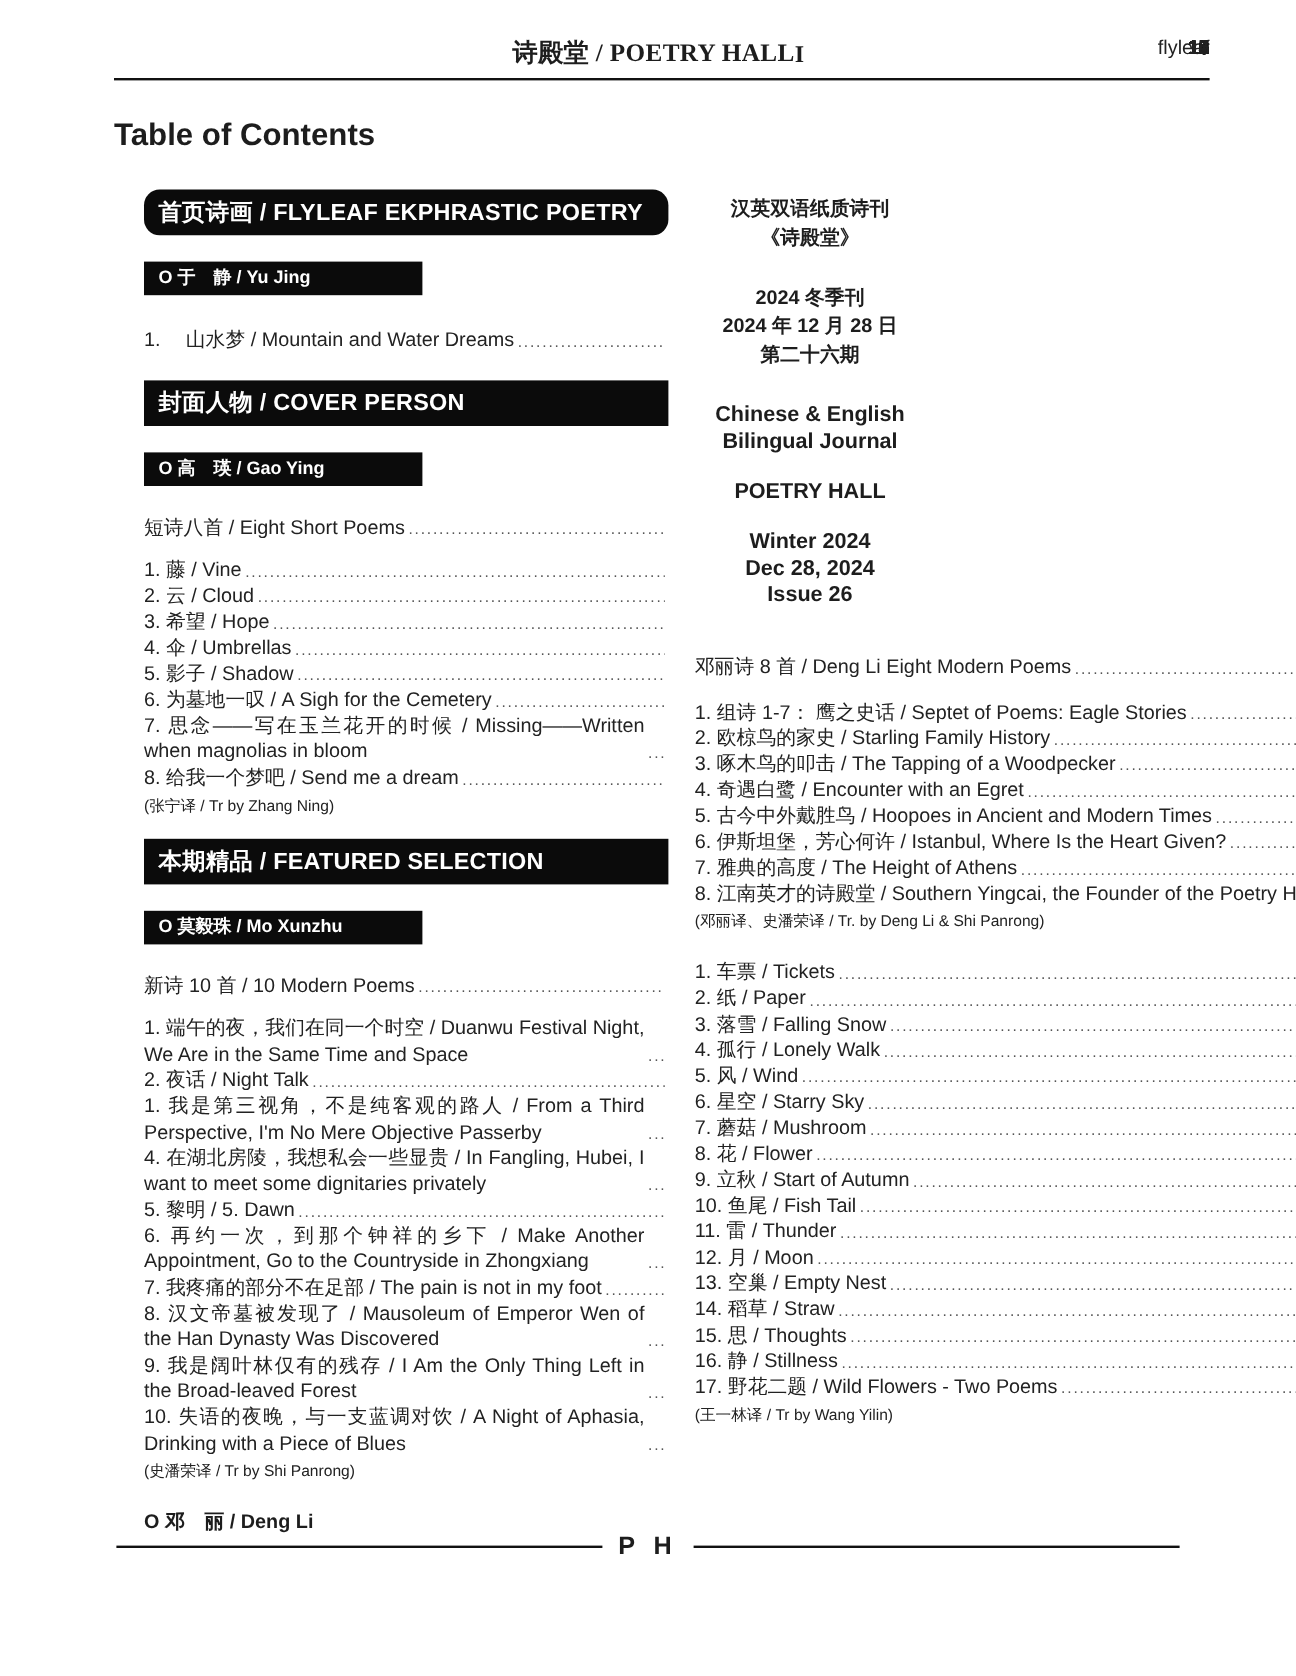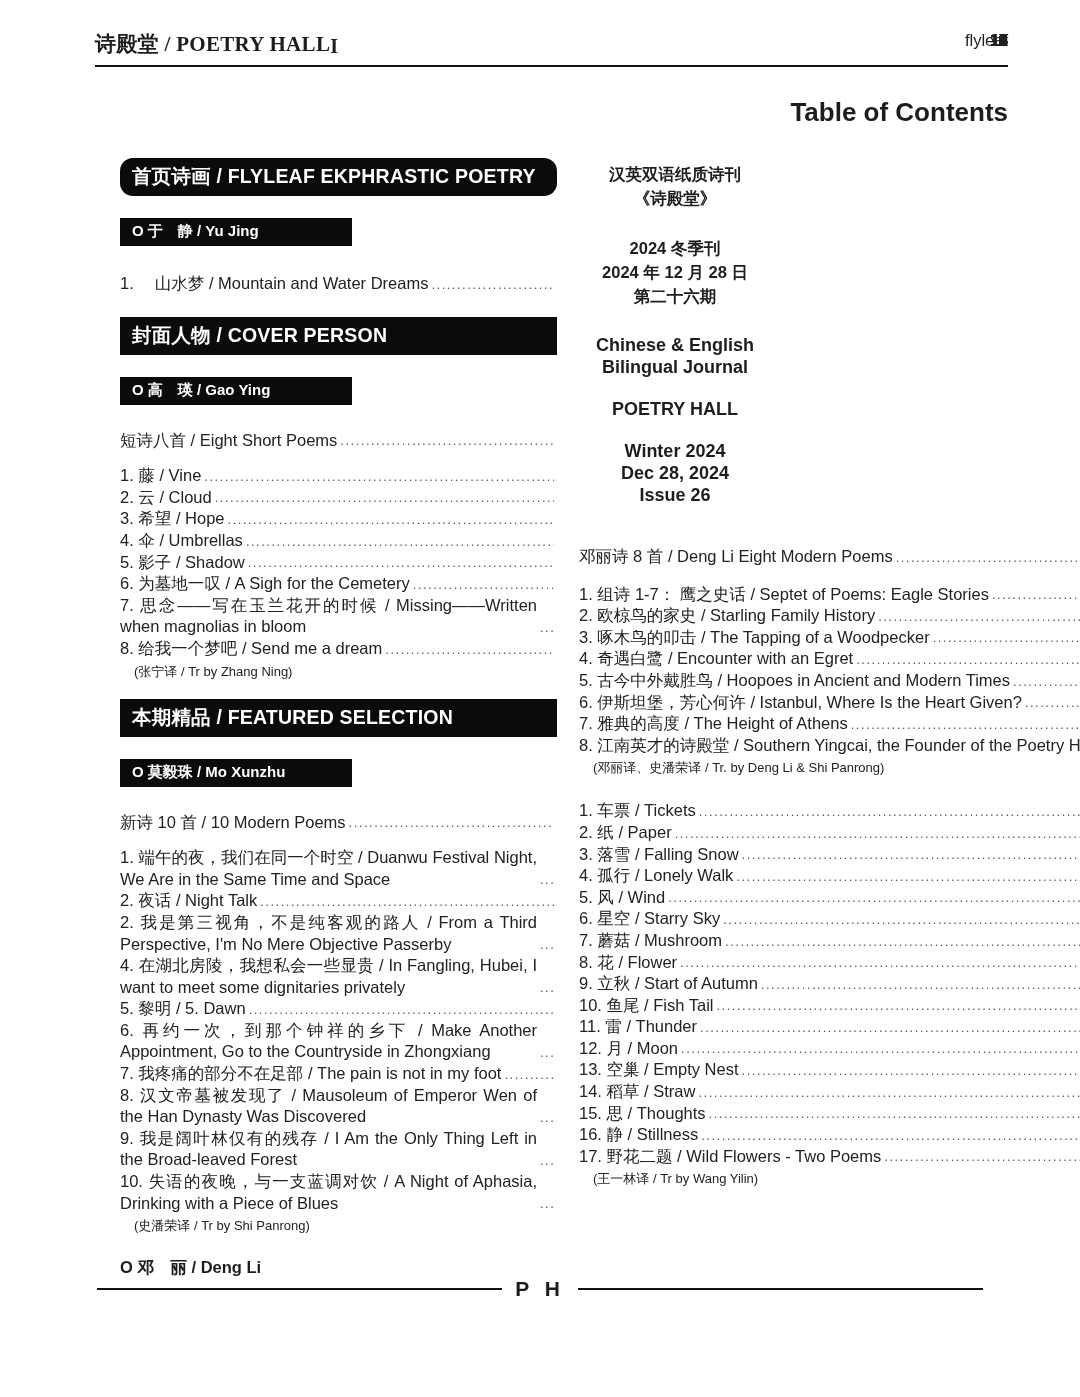--- a/index.html
+++ b/index.html
@@ -4,39 +4,39 @@
 <style>
   html,body { margin:0; padding:0; }
   body {
     width:1080px; height:1397px; position:relative; background:#ffffff;
     font-family:"Liberation Sans","DejaVu Sans",sans-serif; color:#1d1d1d;
     overflow:hidden;
   }
   .page { position:absolute; inset:0; padding:30px 72px 0 95px; box-sizing:border-box; }
 
   
-  .header { display:flex; justify-content:flex-start; align-items:flex-end;
+  .header { display:flex; justify-content:center; align-items:flex-end;
     border-bottom:2.5px solid #111; padding-bottom:7px; }
   .journal-name { font-family:"Liberation Serif","DejaVu Serif",serif; font-weight:bold; font-size:21px; letter-spacing:0.3px; }
   .folio { font-family:"Liberation Serif","DejaVu Serif",serif; font-weight:bold; font-size:20px; padding-right:6px; }
 
-  .doc-title { text-align:right; font-weight:bold; font-size:26px; margin:30px 0 30px; }
+  .doc-title { text-align:left; font-weight:bold; font-size:26px; margin:30px 0 30px; }
 
   
   .columns { display:flex; gap:22px; padding-left:25px; margin-right:-24px; }
   .col { width:437px; flex:0 0 auto; }
   .col.right { flex:1 1 auto; width:auto; }
   .col > :first-child { margin-top:0;border-radius:13px; }
 
   .section-bar { background:#0b0b0b; color:#fff; font-weight:bold; font-size:19.5px;
     padding:5px 12px 6px; margin:18px 0 17px; letter-spacing:0.2px; }
   .author-bar { background:#0b0b0b; color:#fff; font-weight:bold; font-size:15px;
     padding:4px 12px 5px; margin:22px 0 19px; width:232px; box-sizing:border-box; }
   .author-plain { font-weight:bold; font-size:16.5px; margin-top:22px; }
-  .note { font-size:13px; color:#222; margin:3px 14px 15px; }
+  .note { font-size:13px; color:#222; margin:3px 0 15px; }
   .gap { width:100%; }
 
   .entry { display:flex; align-items:flex-end; font-size:16.5px; line-height:21.6px; color:#222; }
   .entry .label { flex:0 1 auto; text-align:justify; }
   .entry .leader { flex:1 1 14px; min-width:14px; overflow:hidden; white-space:nowrap;
     color:#555; font-size:13px; line-height:21px; letter-spacing:1.5px; margin:0 3px; }
   .entry .leader::after { content:"......................................................................................................................................................."; }
   .entry .page { flex:0 0 auto; min-width:16px; text-align:right; line-height:21.6px; }
 
   
@@ -138,21 +138,21 @@
           <div class="label">1. 端午的夜，我们在同一个时空 / Duanwu Festival Night, We Are in the Same Time and Space</div>
           <div class="leader"></div>
           <div class="page">5</div>
         </div>
         <div class="entry">
           <div class="label">2. 夜话 / Night Talk</div>
           <div class="leader"></div>
           <div class="page">5</div>
         </div>
         <div class="entry">
-          <div class="label">2. 我是第三视角，不是纯客观的路人 / From a Third Perspective, I'm No Mere Objective Passerby</div>
+          <div class="label">1. 我是第三视角，不是纯客观的路人 / From a Third Perspective, I'm No Mere Objective Passerby</div>
           <div class="leader"></div>
           <div class="page">6</div>
         </div>
         <div class="entry">
           <div class="label">4. 在湖北房陵，我想私会一些显贵 / In Fangling, Hubei, I want to meet some dignitaries privately</div>
           <div class="leader"></div>
           <div class="page">6</div>
         </div>
         <div class="entry">
           <div class="label">5. 黎明 / 5. Dawn</div>

